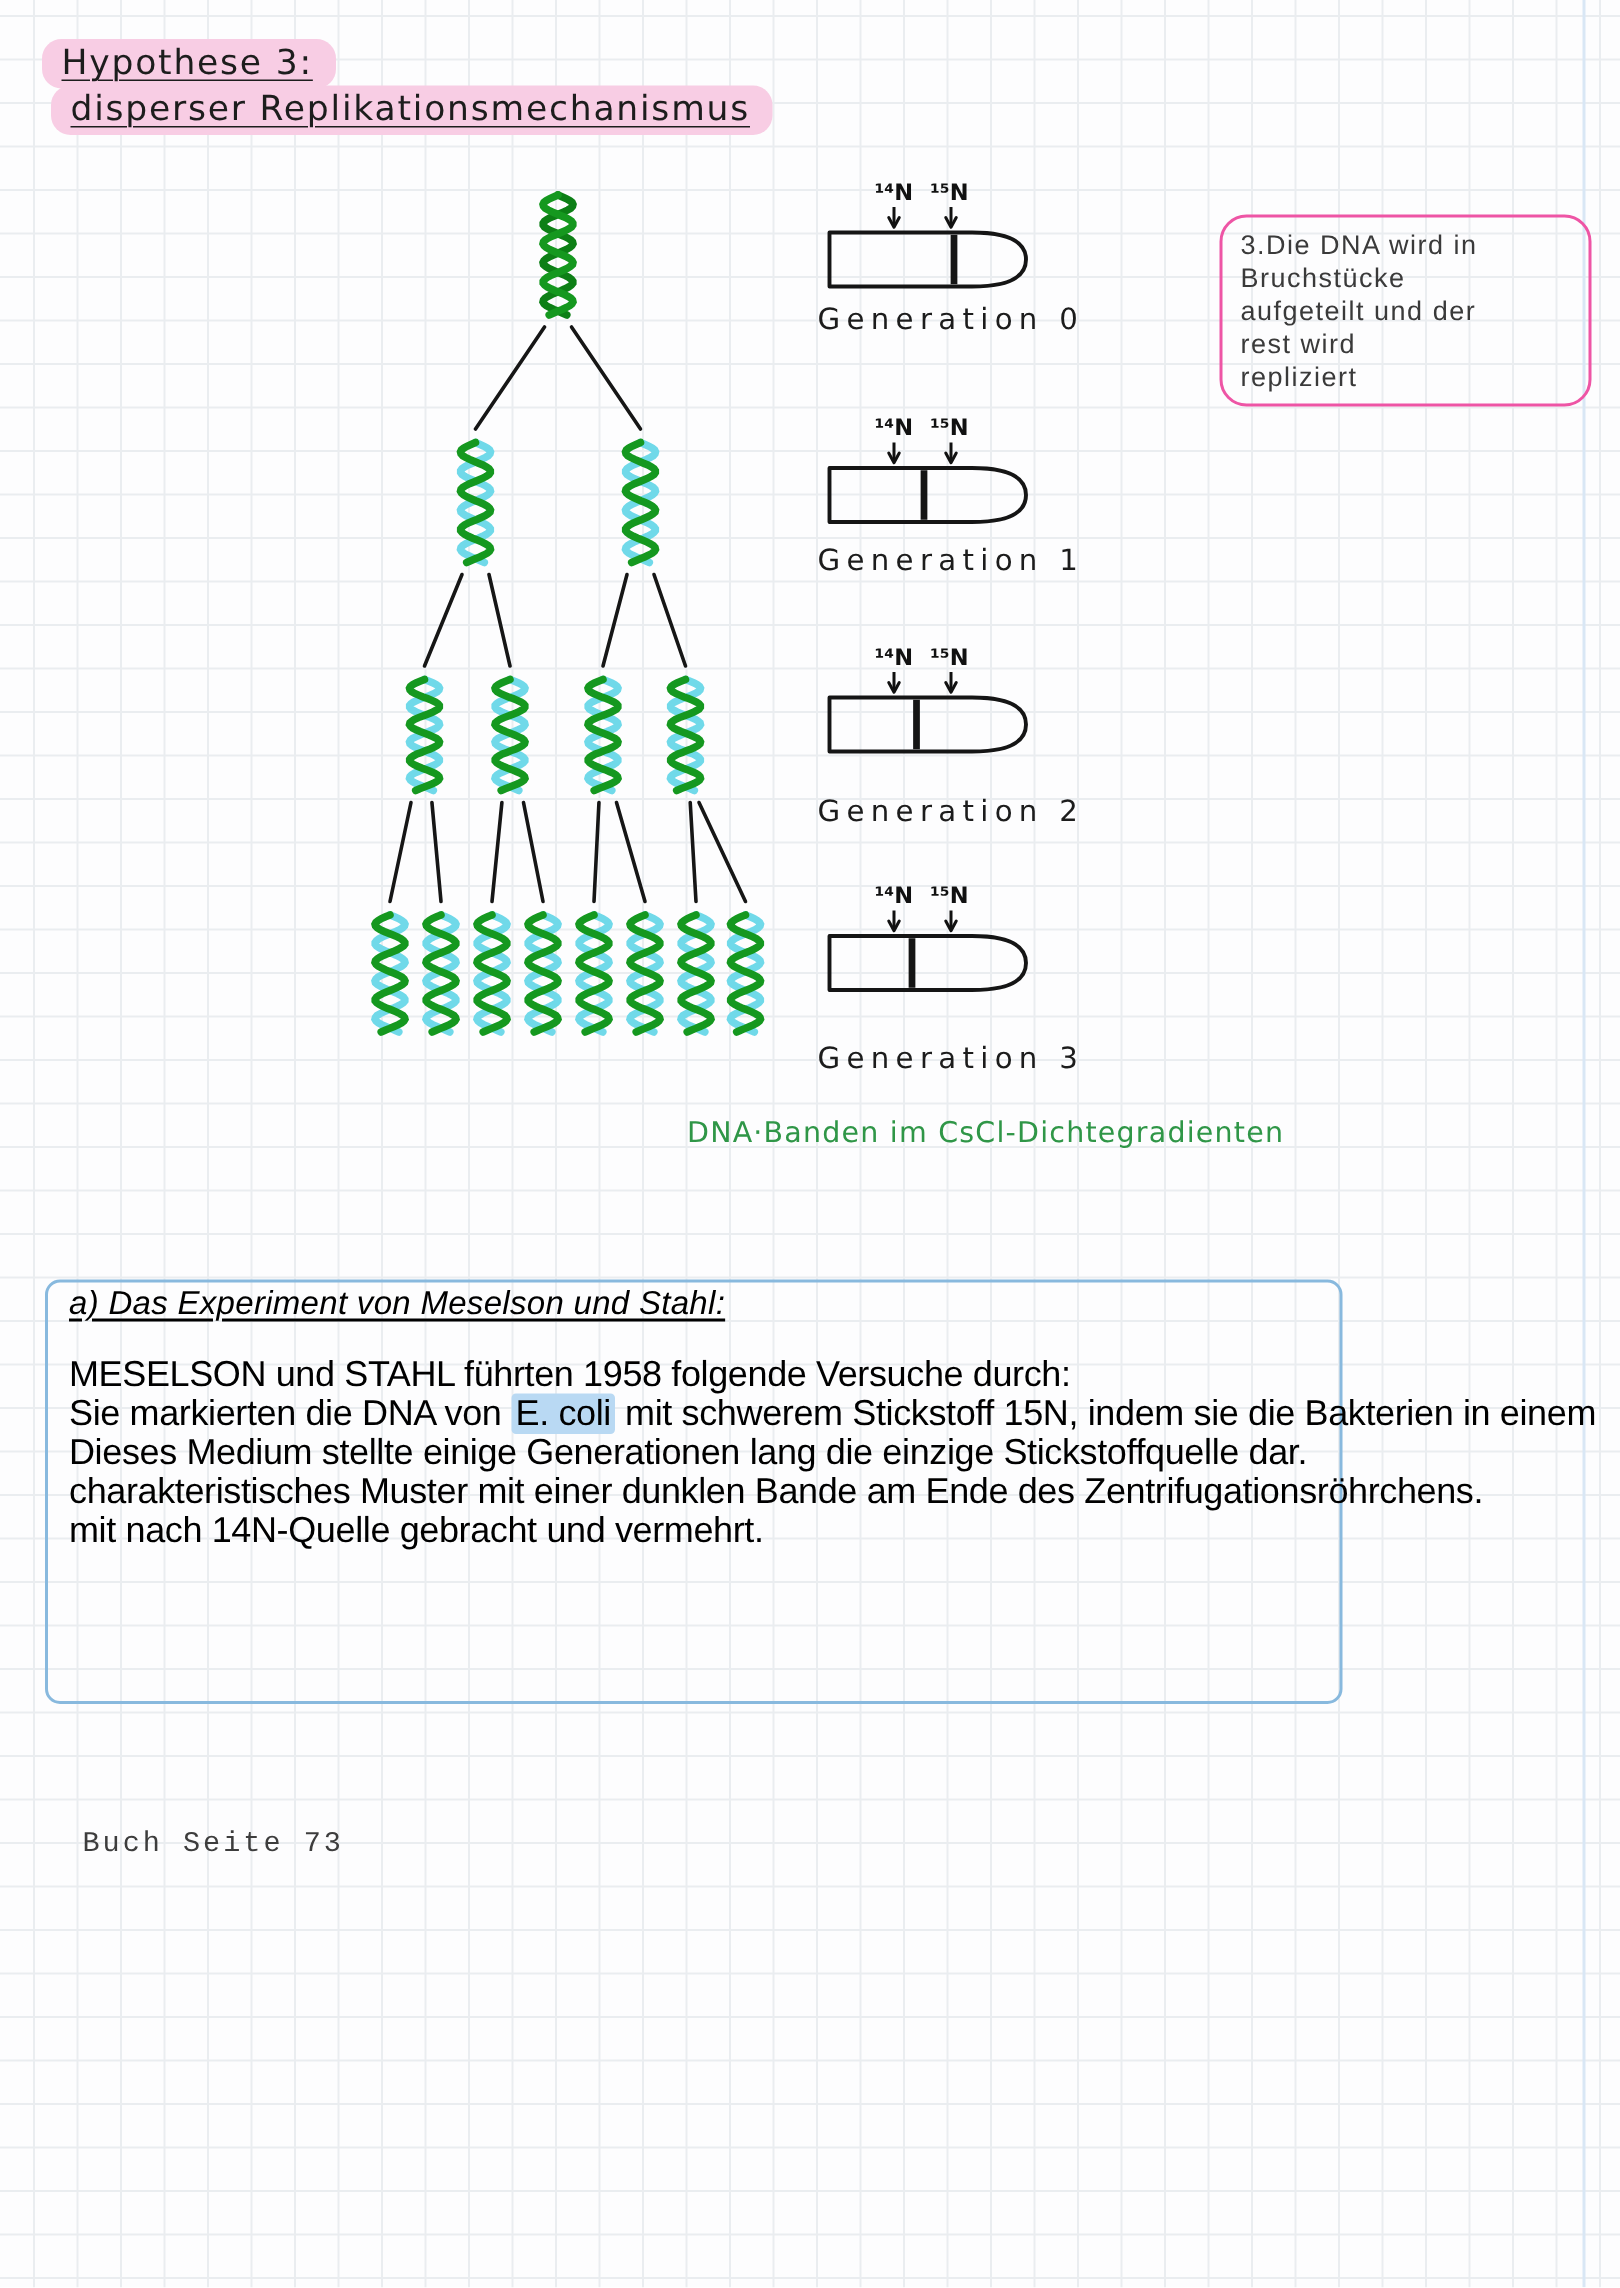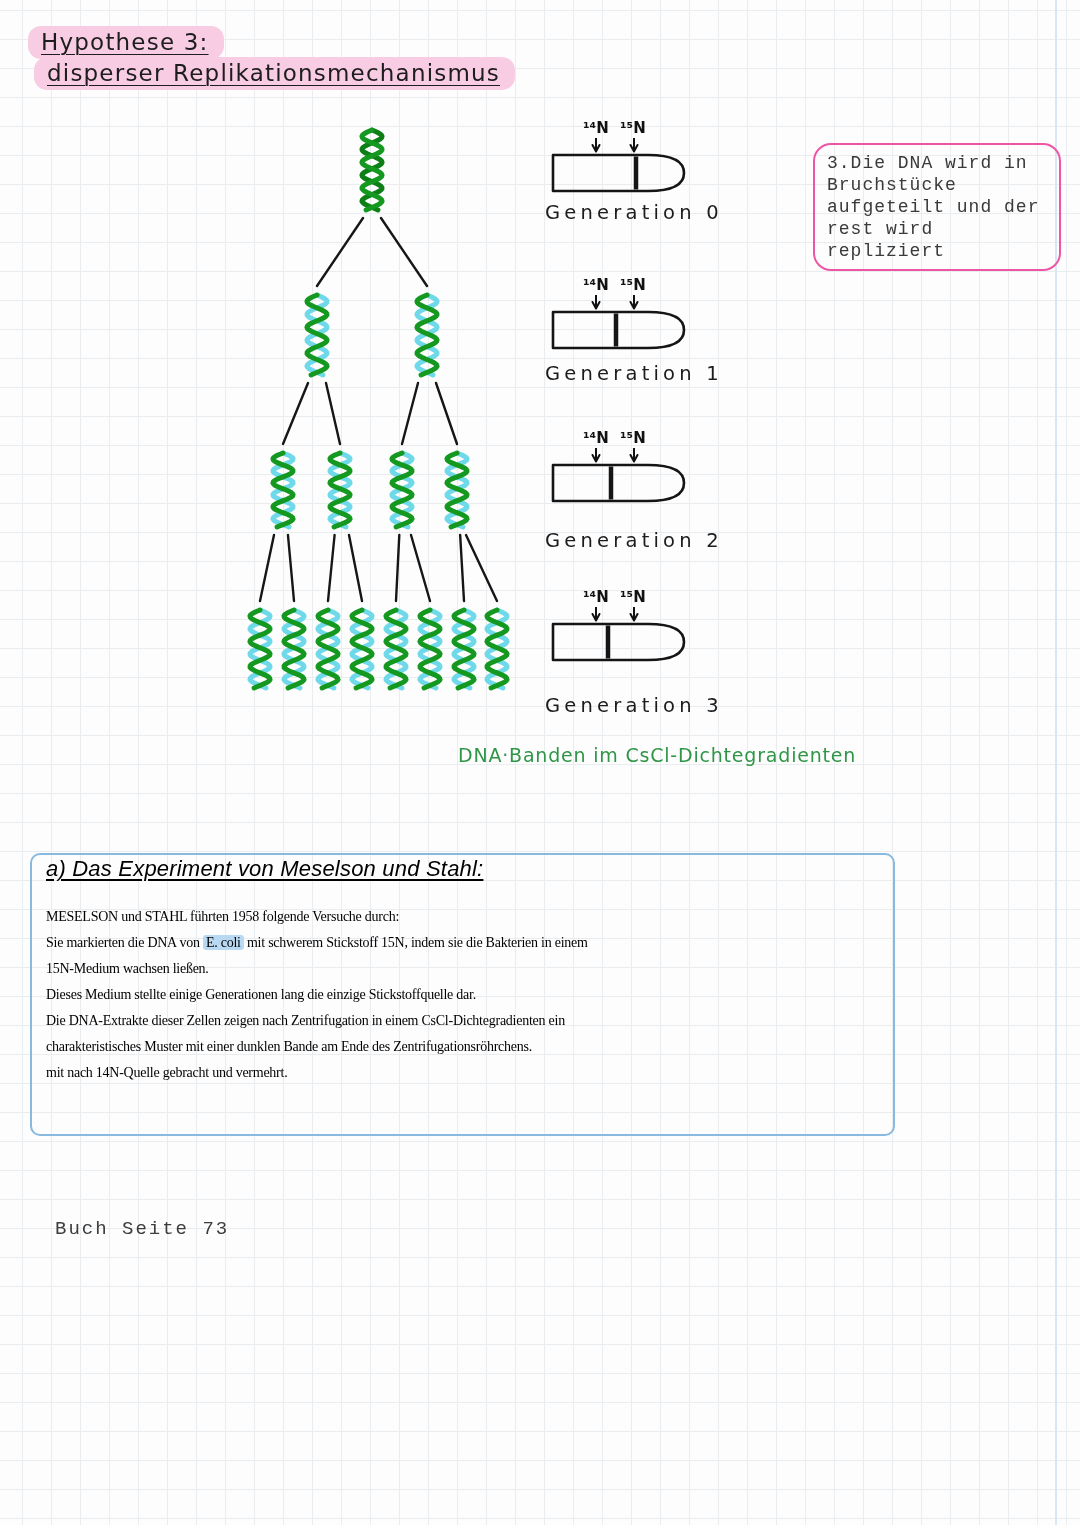--- a/index.html
+++ b/index.html
@@ -22,41 +22,41 @@
     color:#1d1d1d;letter-spacing:1.2px;white-space:nowrap;
   }
   .title-pill span{text-decoration:underline;text-decoration-thickness:1.4px;text-underline-offset:4px;}
   .t1{left:28px;top:26px;}
   .t2{left:34px;top:57px;}
 
   .note-box{
     position:absolute;left:813px;top:143px;width:248px;height:128px;
     border:2.5px solid #ee55a5;border-radius:18px;box-sizing:border-box;
     padding:7px 4px 0 12px;
-    font-family:Liberation Mono, monospace;font-size:18px;line-height:22px;
+    font-family:Liberation Sans, sans-serif;font-size:18px;line-height:22px;
     letter-spacing:1px;color:#3a3a3a;white-space:nowrap;
   }
 
   .green-caption{
     position:absolute;left:458px;top:744px;
     font-family:"DejaVu Sans",sans-serif;font-size:19px;font-weight:500;
     color:#2f9647;letter-spacing:0.8px;white-space:nowrap;
   }
 
   .exp-box{
     position:absolute;left:30px;top:853px;width:865px;height:283px;
     border:2px solid #88b9de;border-radius:10px;box-sizing:border-box;
     padding:1px 14px;color:#000;
   }
   .exp-heading{
     font-size:22px;font-style:italic;text-decoration:underline;
     text-underline-offset:3px;text-decoration-thickness:1.6px;
     margin-bottom:22px;letter-spacing:0.2px;
   }
-  .exp-line{font-size:14px;line-height:26px;letter-spacing:-0.25px;white-space:nowrap;font-family:Liberation Serif, serif;}
+  .exp-line{font-size:24px;line-height:26px;letter-spacing:-0.25px;white-space:nowrap;}
   .hl{background:#b9d9f3;border-radius:3px;padding:0 3px;}
 
   .footer{
     position:absolute;left:55px;top:1218px;
     font-family:"Liberation Mono",monospace;font-size:19px;
     letter-spacing:2px;color:#3d3d3d;white-space:nowrap;
   }
 
   #diagram-svg{position:absolute;left:0;top:0;}
 </style>
@@ -176,22 +176,20 @@
       <div>aufgeteilt und der</div>
       <div>rest wird</div>
       <div>repliziert</div>
     </div>
 
   <div class="exp-box">
     <div class="exp-heading">a) Das Experiment von Meselson und Stahl:</div>
     <div id="exp-body">
         <div class="exp-line"><span>MESELSON und STAHL führten 1958 folgende Versuche durch:</span></div>
         <div class="exp-line"><span>Sie markierten die DNA von </span><span class="hl">E. coli</span><span> mit schwerem Stickstoff 15N, indem sie die Bakterien in einem</span></div>
-        <div class="exp-line"><span>15N-Medium wachsen ließen.</span></div>
         <div class="exp-line"><span>Dieses Medium stellte einige Generationen lang die einzige Stickstoffquelle dar.</span></div>
-        <div class="exp-line"><span>Die DNA-Extrakte dieser Zellen zeigen nach Zentrifugation in einem CsCl-Dichtegradienten ein</span></div>
         <div class="exp-line"><span>charakteristisches Muster mit einer dunklen Bande am Ende des Zentrifugationsröhrchens.</span></div>
         <div class="exp-line"><span>mit nach 14N-Quelle gebracht und vermehrt.</span></div>
       </div>
   </div>
 
   <div class="footer">Buch Seite 73</div>
 </div>
 
 </body></html>

